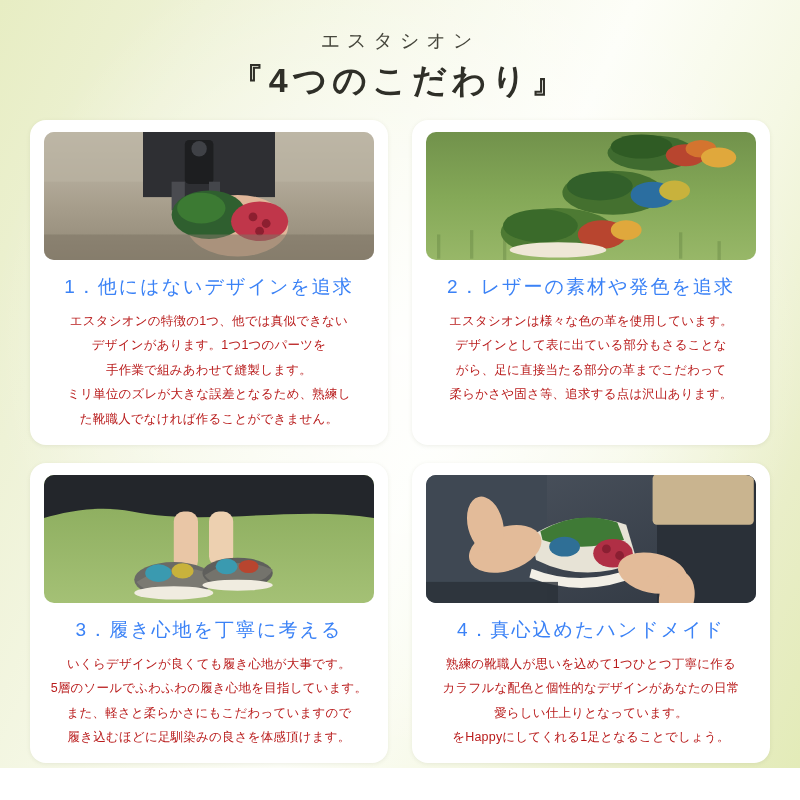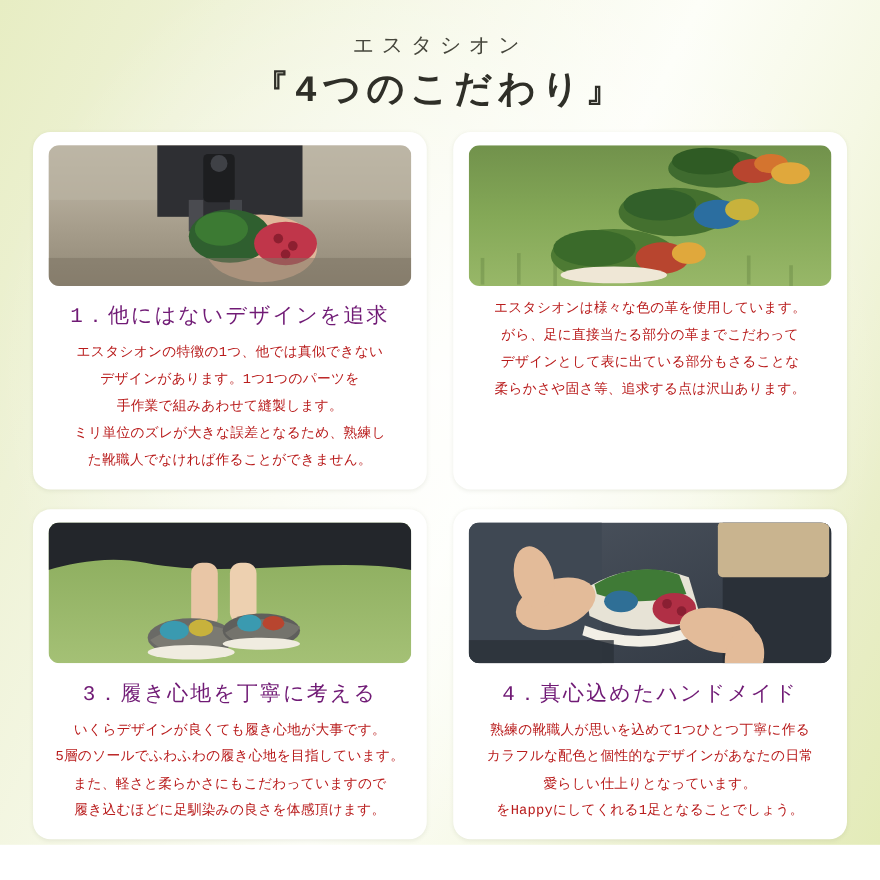--- a/index.html
+++ b/index.html
@@ -21,21 +21,20 @@
       linear-gradient(115deg,
         #e7edc3 0%,
         #eef2d6 18%,
         #f7f9ea 40%,
         #fdfef8 55%,
         #f5f8e4 72%,
         #e9eec8 88%,
         #e3ebb8 100%);
     box-sizing: border-box;
     overflow: hidden;
-    font-family: Liberation Mono, monospace;
   }
   .page::after {
     content: "";
     position: absolute;
     left: 0; top: 0; right: 0; bottom: 0;
     background:
       radial-gradient(ellipse at 50% 45%, rgba(255,255,255,0.85) 0%, rgba(255,255,255,0.35) 45%, rgba(255,255,255,0) 72%);
     pointer-events: none;
   }
   .content {
@@ -88,21 +87,21 @@
     border-radius: 10px;
     overflow: hidden;
     position: relative;
   }
   .photo svg { display: block; width: 100%; height: 100%; }
 
   .card-title {
     margin-top: 14px;
     font-size: 19px;
     letter-spacing: 2px;
-    color: #701a75;
+    color: #3b82f6;
     font-weight: 400;
     text-align: left;
   }
   .card-body {
     margin-top: 9px;
     font-size: 12.5px;
     line-height: 1.95;
     color: #b91c1c;
     text-align: center;
     letter-spacing: 0.2px;
@@ -192,24 +191,25 @@
             </g>
             <g>
               <ellipse cx="120" cy="98" rx="52" ry="22" fill="#4d7a33"></ellipse>
               <ellipse cx="104" cy="92" rx="34" ry="15" fill="#3a6a2a"></ellipse>
               <ellipse cx="160" cy="100" rx="22" ry="13" fill="#b8452f"></ellipse>
               <ellipse cx="182" cy="96" rx="14" ry="9" fill="#e0a83c"></ellipse>
               <ellipse cx="120" cy="114" rx="44" ry="7" fill="#efe7d6"></ellipse>
             </g>
           </svg>
         </div>
+        <div class="card-title">2．レザーの素材や発色を追求</div>
         <div class="card-body">
           <div>エスタシオンは様々な色の革を使用しています。</div>
+          <div>デザインとして表に出ている部分もさることな</div>
           <div>がら、足に直接当たる部分の革までこだわって</div>
-          <div>デザインとして表に出ている部分もさることな</div>
           <div>柔らかさや固さ等、追求する点は沢山あります。</div>
         </div>
       </div>
 
       <div class="card">
         <div class="photo">
           <svg viewBox="0 0 300 130" preserveAspectRatio="xMidYMid slice" aria-hidden="true">
             <defs>
               <linearGradient id="bg3" x1="0" y1="0" x2="0" y2="1">
                 <stop offset="0" stop-color="#86a858"></stop>

